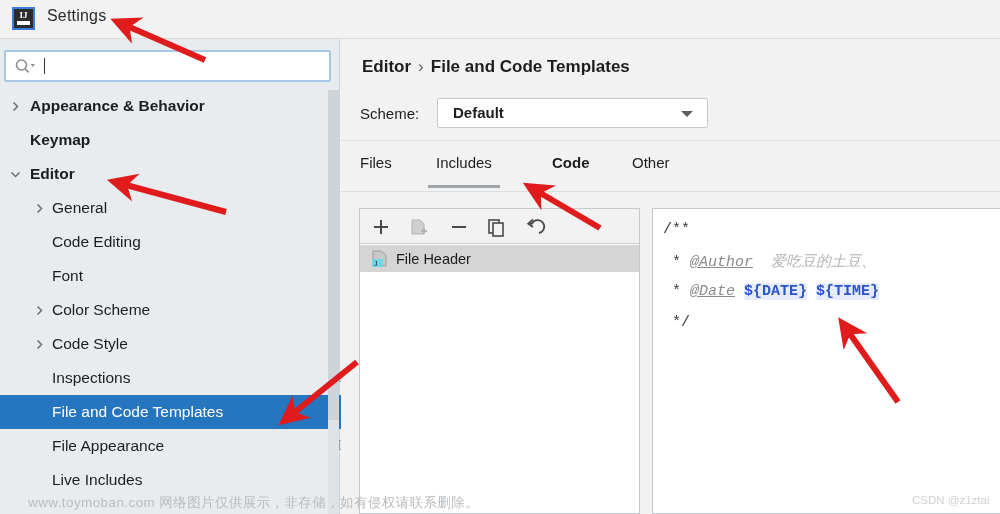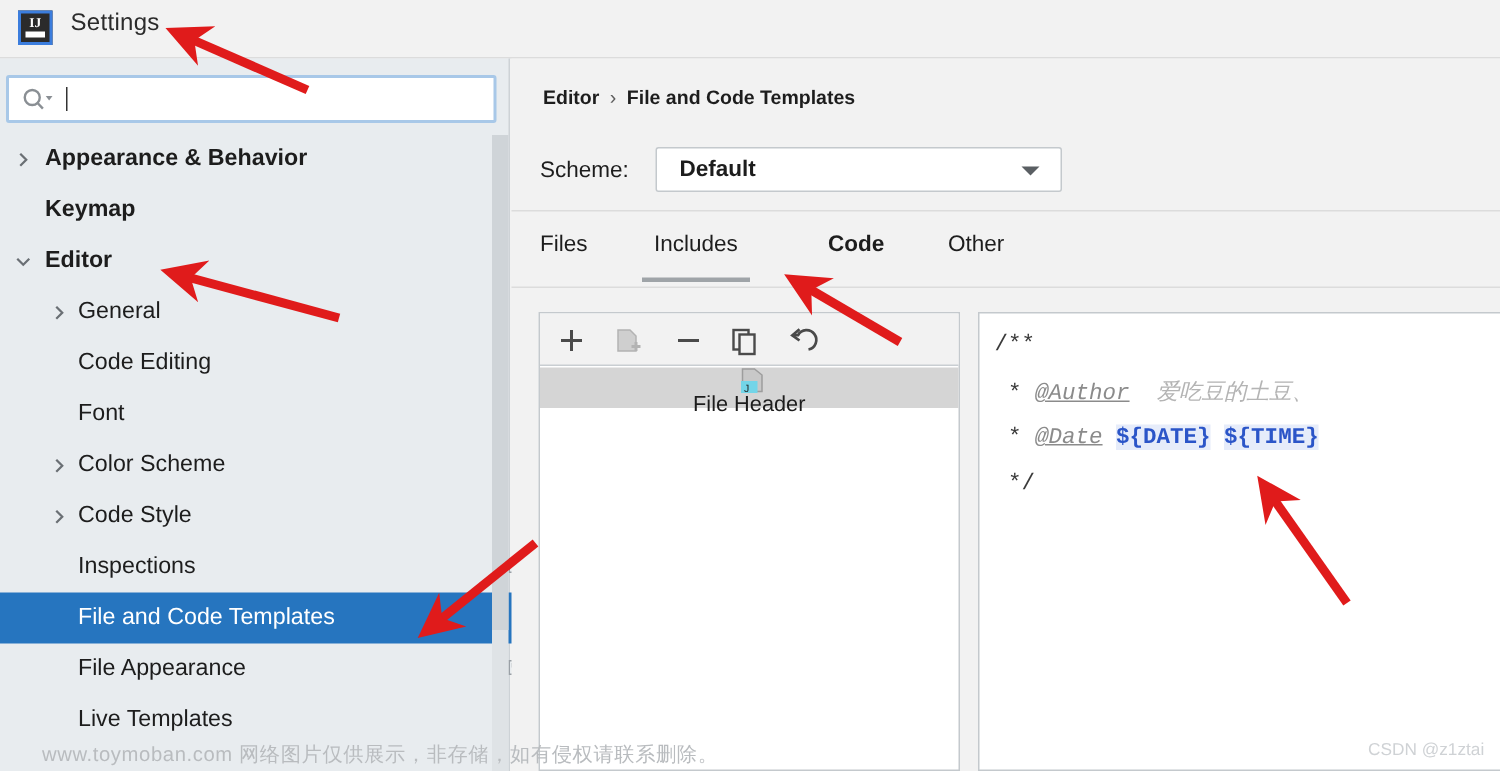--- a/index.html
+++ b/index.html
@@ -163,21 +163,21 @@
   
   .rightpane {
     position: absolute;
     left: 341px; top: 39px;
     width: 659px; height: 475px;
     background: #f2f2f2;
   }
   .breadcrumb {
     position: absolute;
     left: 21px; top: 18px;
-    font-size: 13px;
+    font-size: 17px;
     font-weight: bold;
     color: #1d1d1d;
     white-space: nowrap;
   }
   .breadcrumb .sep {
     font-weight: normal;
     color: #5c5c5c;
     margin: 0 7px;
   }
   .scheme-label {
@@ -268,21 +268,20 @@
   }
   .list-item {
     position: absolute;
     left: 0; top: 36px;
     width: 279px; height: 27px;
     display: flex;
     align-items: center;
     background: #d5d5d5;
     font-size: 14.5px;
     color: #1d1d1d;
-    flex-direction: column;
   }
   .list-item .fi {
     position: relative;
     margin-left: 12px; margin-right: 9px;
     width: 15px; height: 17px;
   }
 
   
   .code-panel {
     position: absolute;
@@ -412,21 +411,21 @@
           <span class="badge"></span>
         </div>
         <div class="tree-row selected">
           <span class="label" style="left: 52px;">File and Code Templates</span>
         </div>
         <div class="tree-row">
           <span class="label" style="left: 52px;">File Appearance</span>
           <span class="badge"></span>
         </div>
         <div class="tree-row">
-          <span class="label" style="left: 52px;">Live Templates</span>
+          <span class="label" style="left: 52px;">Live Includes</span>
         </div>
       </div>
 
     <div class="tree-scrollbar-track">
       <div class="tree-scrollbar-thumb"></div>
     </div>
   </div>
 
   <div class="rightpane">
 

